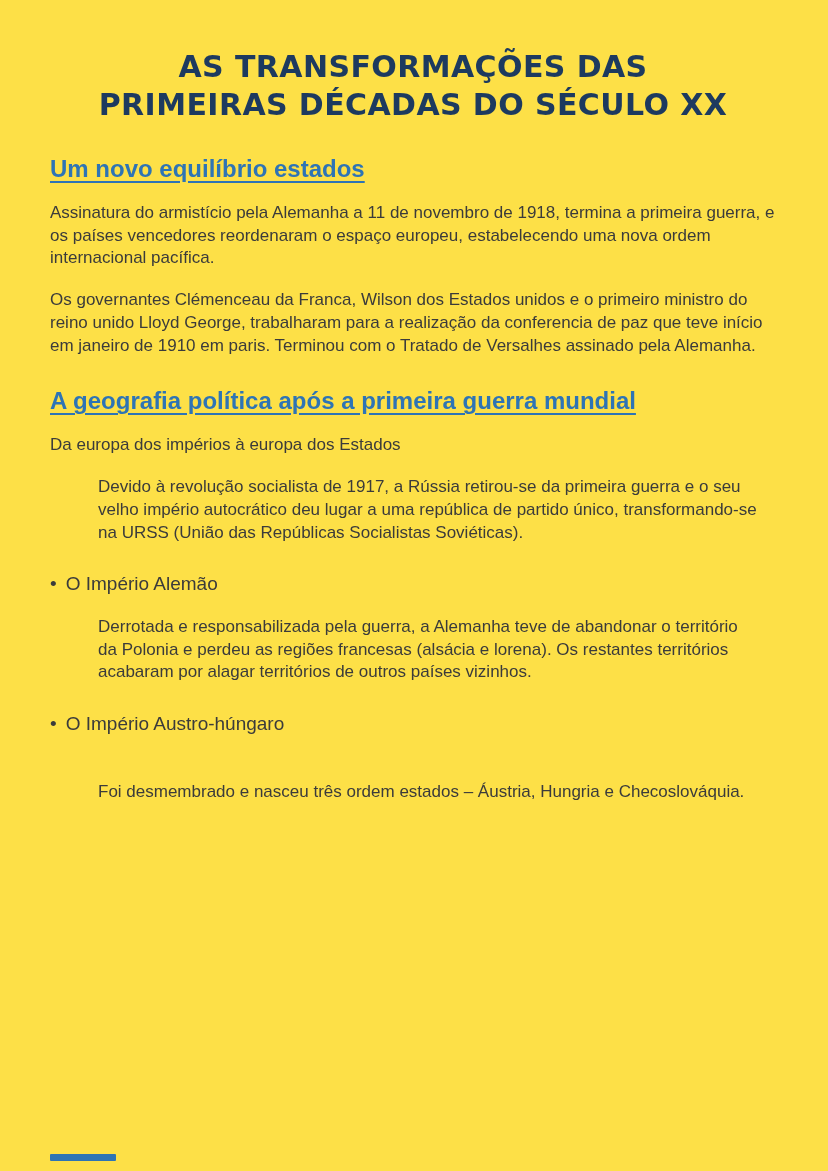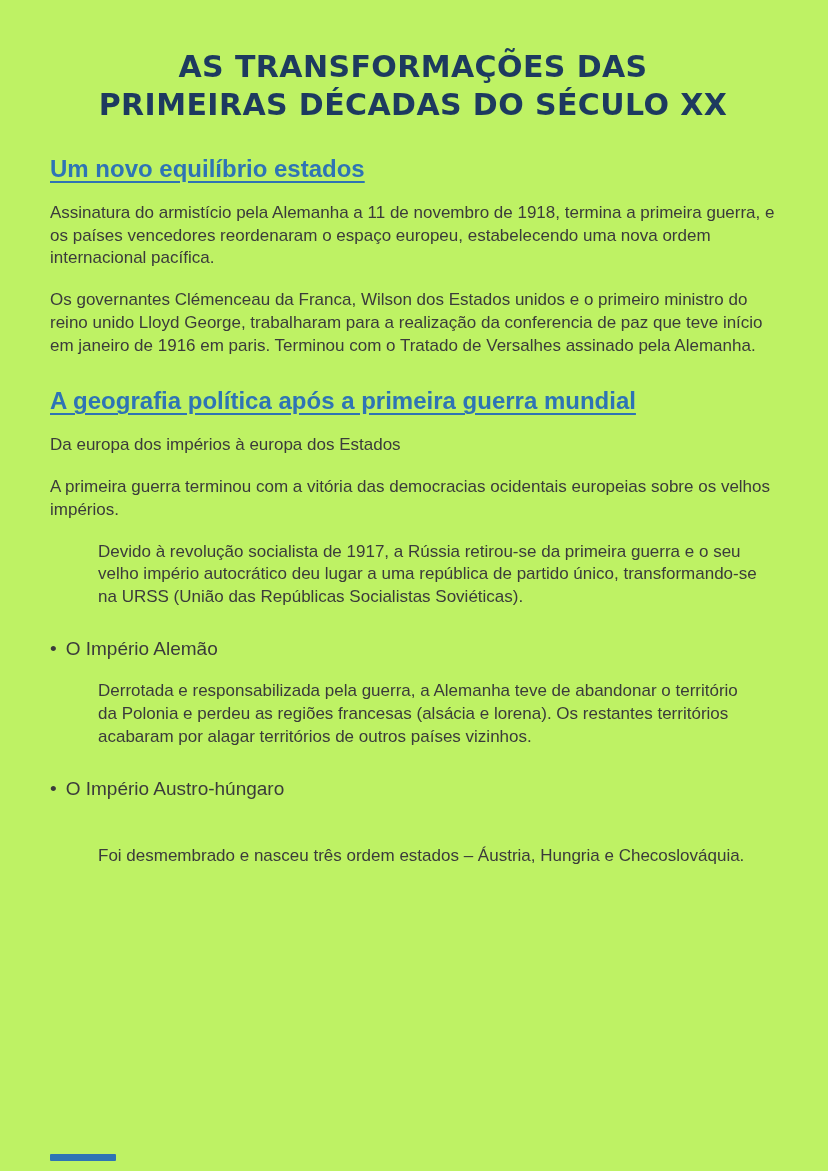--- a/index.html
+++ b/index.html
@@ -2,21 +2,21 @@
 <html><head>
 <meta charset="utf-8">
 <style>
   * { margin: 0; padding: 0; box-sizing: border-box; }
   html, body { background: #ffffff; }
   .page {
     position: relative;
     width: 828px;
     height: 1171px;
     margin: 0 auto;
-    background: #bef264;
+    background: #fde047;
     padding: 48px 52px 0 50px;
     overflow: hidden;
     font-family: "Liberation Sans", sans-serif;
   }
   .doc-title {
     font-family: "DejaVu Sans", sans-serif;
     color: #1d3a5f;
     font-size: 30px;
     font-weight: 800;
     letter-spacing: 0.4px;
@@ -68,27 +68,26 @@
 </head>
 <body>
 
 <div class="page">
 
   <h1 class="doc-title">AS TRANSFORMAÇÕES DAS PRIMEIRAS DÉCADAS DO SÉCULO XX</h1>
 
   <section>
     <h2 class="heading">Um novo equilíbrio estados</h2>
     <p class="para">Assinatura do armistício pela Alemanha a 11 de novembro de 1918, termina a primeira guerra, e os países vencedores reordenaram o espaço europeu, estabelecendo uma nova ordem internacional pacífica.</p>
-    <p class="para">Os governantes Clémenceau da Franca, Wilson dos Estados unidos e o primeiro ministro do reino unido Lloyd George, trabalharam para a realização da conferencia de paz que teve início em janeiro de 1916 em paris. Terminou com o Tratado de Versalhes assinado pela Alemanha.</p>
+    <p class="para">Os governantes Clémenceau da Franca, Wilson dos Estados unidos e o primeiro ministro do reino unido Lloyd George, trabalharam para a realização da conferencia de paz que teve início em janeiro de 1910 em paris. Terminou com o Tratado de Versalhes assinado pela Alemanha.</p>
   </section>
 
   <section>
     <h2 class="heading">A geografia política após a primeira guerra mundial</h2>
     <p class="para">Da europa dos impérios à europa dos Estados</p>
-    <p class="para">A primeira guerra terminou com a vitória das democracias ocidentais europeias sobre os velhos impérios.</p>
 
     <p class="para indent">Devido à revolução socialista de 1917, a Rússia retirou-se da primeira guerra e o seu velho império autocrático deu lugar a uma república de partido único, transformando-se na URSS (União das Repúblicas Socialistas Soviéticas).</p>
 
     <div class="bullet-item">
       <span class="bullet-glyph">•</span><span>O Império Alemão</span>
     </div>
     <p class="para indent">Derrotada e responsabilizada pela guerra, a Alemanha teve de abandonar o território da Polonia e perdeu as regiões francesas (alsácia e lorena). Os restantes territórios acabaram por alagar territórios de outros países vizinhos.</p>
 
     <div class="bullet-item">
       <span class="bullet-glyph">•</span><span>O Império Austro-húngaro</span>

